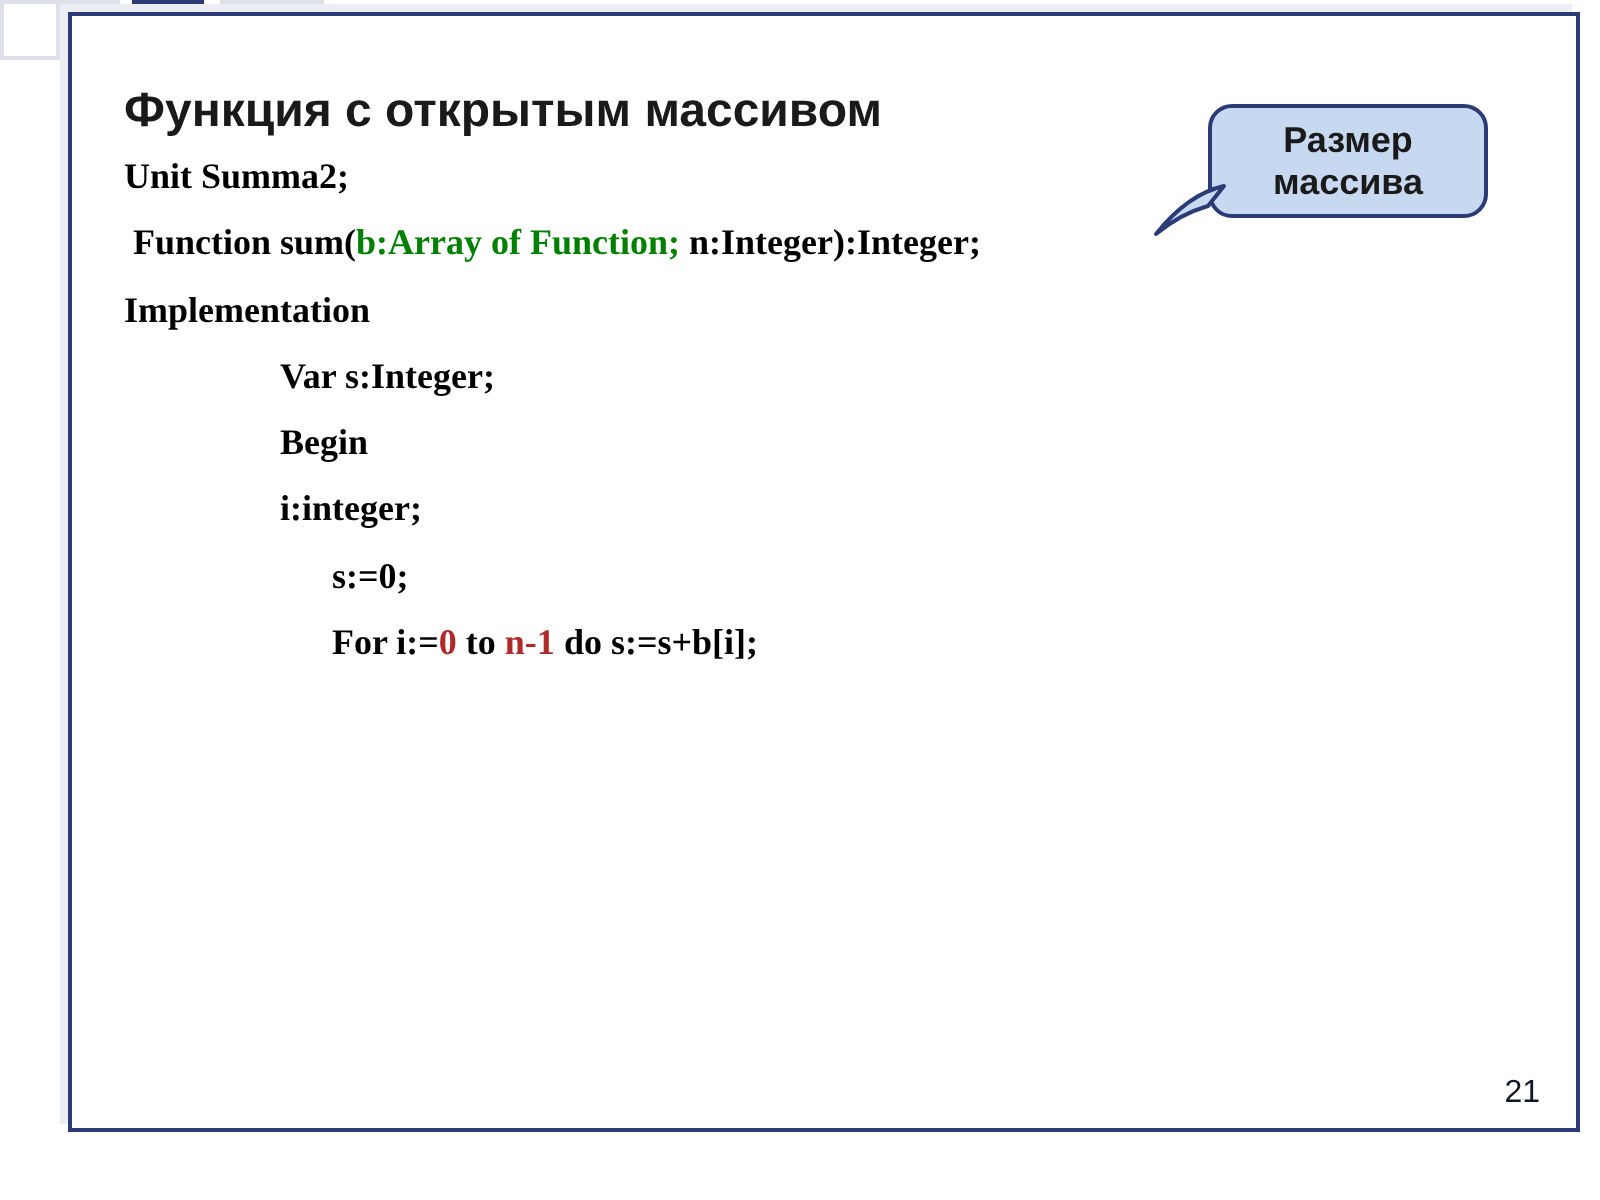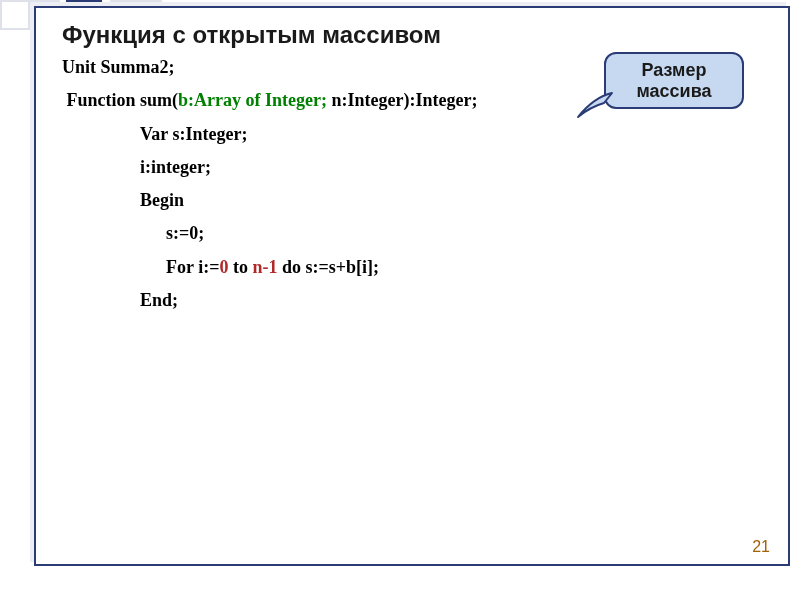--- a/index.html
+++ b/index.html
@@ -26,21 +26,21 @@
   .sq { width: 30px; height: 30px; }
   .sq.white { background: #fff; border: 2px solid #dfe1ea; }
   .sq.gray  { background: #dfe1ea; }
   .sq.blue  { background: #b7c1e3; border: 2px solid #2a3b75; }
   .deco-top .sq:nth-child(1){ position:absolute; left:0;  top:0; }
   .deco-top .sq:nth-child(2){ position:absolute; left:30px; top:0; }
   .deco-top .sq:nth-child(3){ position:absolute; left:66px; top:0; width:36px; height:36px; }
   .deco-top .sq:nth-child(4){ position:absolute; left:110px; top:0; }
   .deco-top .sq:nth-child(5){ position:absolute; left:140px; top:0; width:22px; height:22px; }
 
-  .slide-inner { padding: 13px 26px 10px 26px; }
+  .slide-inner { padding: 34px 26px 10px 26px; }
 
   h1 {
     font-size: 24px;
     font-weight: bold;
     color: #1a1a1a;
     margin-bottom: 2px;
   }
 
   .code {
     font-family: Liberation Serif, serif;
@@ -78,48 +78,48 @@
     left: -30px; bottom: -12px;
     width: 40px; height: 30px;
   }
   .callout-tail svg { display:block; }
 
   .page-num {
     position: absolute;
     right: 18px;
     bottom: 8px;
     font-size: 16px;
-    color: #a16207;
+    color: #0f172a;
   }
 </style>
 </head>
 <body>
 
 <div class="deco-top">
   <div class="sq white"></div>
   <div class="sq gray"></div>
   <div class="sq blue"></div>
   <div class="sq gray"></div>
   <div class="sq white"></div>
 </div>
 
 <div class="frame">
   <div class="slide-inner">
 
     <h1>Функция с открытым массивом</h1>
 
     <div class="code">
       <div>Unit Summa2;</div>
-      <div class="sp"><span> Function sum(</span><span class="green">b:Array of Integer;</span><span> n:Integer):Integer;</span></div>
+      <div class="sp"><span> Function sum(</span><span class="green">b:Array of Function;</span><span> n:Integer):Integer;</span></div>
+      <div>Implementation</div>
       <div class="ind3">Var s:Integer;</div>
+      <div class="ind3">Begin</div>
       <div class="ind3">i:integer;</div>
-      <div class="ind3">Begin</div>
       <div class="ind4">s:=0;</div>
       <div class="ind4 sp"><span>For i:=</span><span class="red">0</span><span> to </span><span class="red">n-1</span><span> do s:=s+b[i];</span></div>
-      <div class="ind3">End;</div>
     </div>
 
   </div>
 
   <div class="callout">
     <div class="callout-box">
       <span>Размер</span><br>
       <span>массива</span>
     </div>
     <div class="callout-tail">

